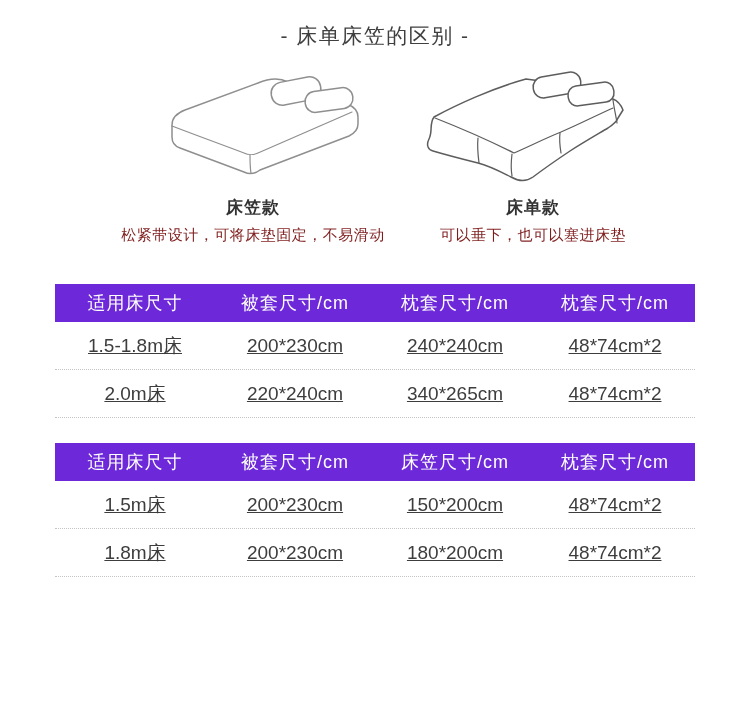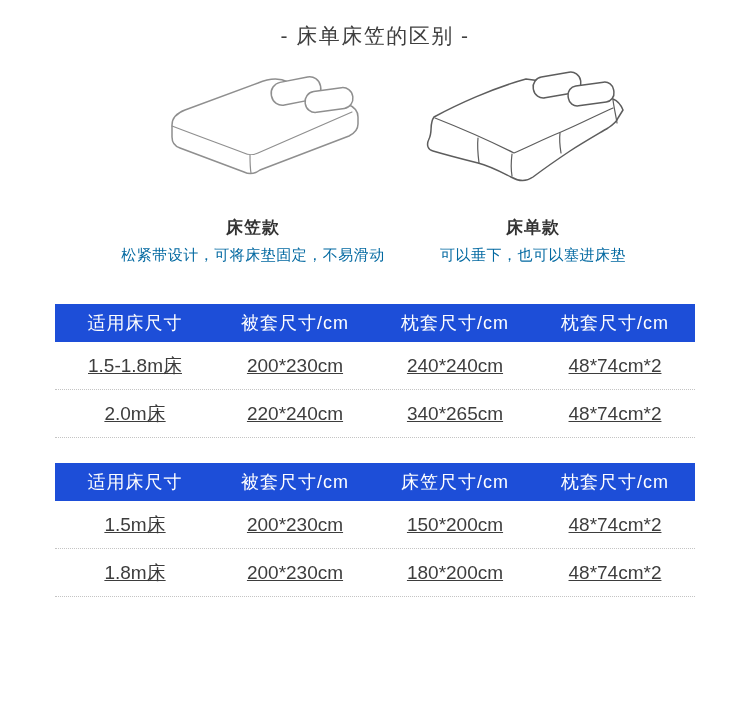--- a/index.html
+++ b/index.html
@@ -26,40 +26,40 @@
     margin-top: 36px;
   }
   .bed-col { width: 280px; }
   .bed-col.left { margin-left: 113px; }
   .bed-col svg { display: block; margin: 0 auto; }
   .bed-label {
     text-align: center;
     font-size: 17px;
     font-weight: bold;
     color: #333333;
-    margin-top: 20px;
+    margin-top: 0;
     height: 20px;
     letter-spacing: 1px;
   }
   .bed-desc {
     text-align: center;
     font-size: 15px;
-    color: #0369a1;
+    color: #7f1d1d;
     margin-top: 10px;
     height: 18px;
     letter-spacing: 0.5px;
   }
   .tables {
     width: 640px;
     margin: 40px auto 0 auto;
   }
   .t-header {
     display: flex;
     height: 38px;
-    background: #1d4ed8;
+    background: #6d28d9;
     align-items: center;
   }
   .t-hcell {
     flex: 1;
     text-align: center;
     color: #ffffff;
     font-size: 18px;
     letter-spacing: 1px;
   }
   .t-row {

